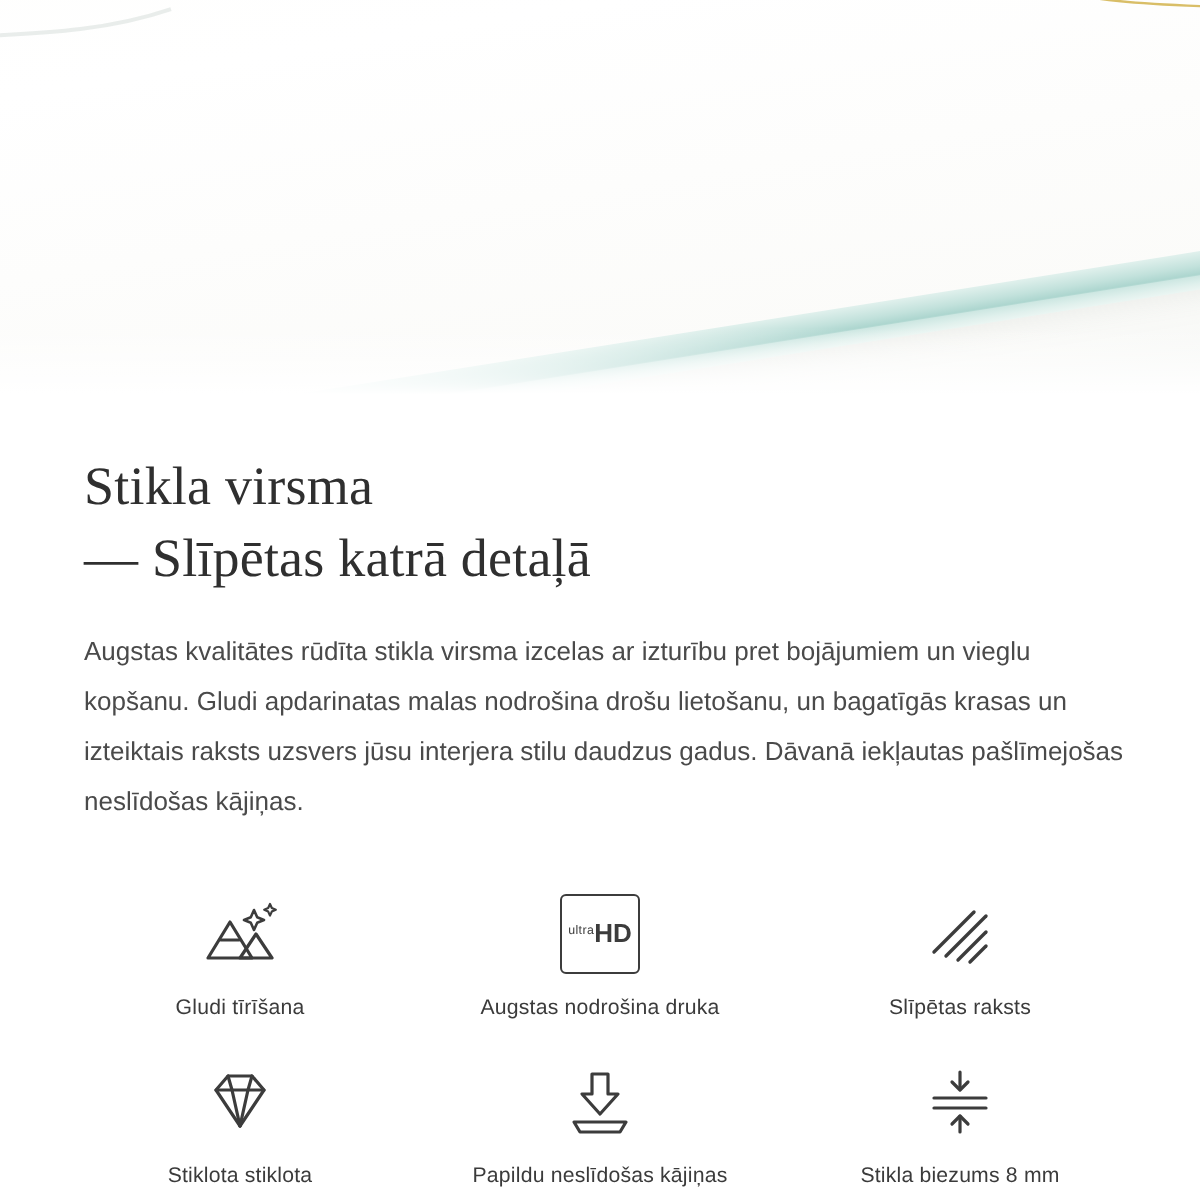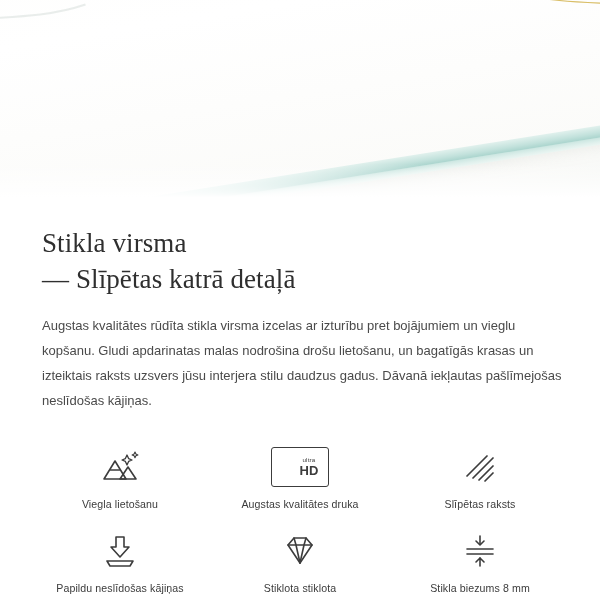--- a/index.html
+++ b/index.html
@@ -136,25 +136,23 @@
     text-align: center;
     letter-spacing: 0.1px;
   }
   
   .hd-badge {
     width: 38px;
     height: 38px;
     border: 1.6px solid #3c3c3c;
     border-radius: 3px;
     display: flex;
-    flex-direction: column;
     align-items: center;
     justify-content: center;
     line-height: 1;
-    padding-left: 18px;
   }
   .hd-small {
     font-size: 6.2px;
     letter-spacing: 0.2px;
     color: #3c3c3c;
     margin-bottom: 1px;
   }
   .hd-big {
     font-size: 13px;
     font-weight: bold;
@@ -207,65 +205,65 @@
     <div class="feature">
       <div class="feature-icon">
         <svg width="44" height="40" viewBox="0 0 44 40" fill="none" stroke="#3c3c3c" stroke-width="1.6" stroke-linejoin="round" stroke-linecap="round">
           <path d="M6 32 L17 14 L28 32 Z"></path>
           <path d="M22 32 L30 20 L38 32 Z"></path>
           <path d="M12.5 23 L21.5 23"></path>
           <path d="M29 8 l1.6 3.6 L34 13 l-3.4 1.4 L29 18 l-1.6-3.6 L24 13 l3.4-1.4 Z" stroke-width="1.3"></path>
           <path d="M37 5 l0.9 2 2 0.9 -2 0.9 -0.9 2 -0.9-2 -2-0.9 2-0.9 Z" stroke-width="1.1"></path>
         </svg>
       </div>
-      <div class="feature-label">Viegla lietošanu</div>
+      <div class="feature-label">Gludi tīrīšana</div>
     </div>
 
     <div class="feature">
       <div class="feature-icon">
         <div class="hd-badge">
           <div class="hd-small">ultra</div>
           <div class="hd-big">HD</div>
         </div>
       </div>
-      <div class="feature-label">Augstas kvalitātes druka</div>
+      <div class="feature-label">Augstas nodrošina druka</div>
     </div>
 
     <div class="feature">
       <div class="feature-icon">
         <svg width="42" height="38" viewBox="0 0 42 38" fill="none" stroke="#3c3c3c" stroke-width="1.7" stroke-linecap="round">
           <path d="M8 28 L28 8"></path>
           <path d="M14 30 L34 10"></path>
           <path d="M20 32 L34 18"></path>
           <path d="M26 33 L34 25"></path>
         </svg>
       </div>
       <div class="feature-label">Slīpētas raksts</div>
     </div>
 
     <div class="feature">
       <div class="feature-icon">
-        <svg width="44" height="40" viewBox="0 0 44 40" fill="none" stroke="#3c3c3c" stroke-width="1.6" stroke-linejoin="round" stroke-linecap="round">
-          <path d="M18 6 L26 6 L26 16 L31 16 L22 26 L13 16 L18 16 Z"></path>
-          <path d="M9 30 L35 30 L32 35 L12 35 Z"></path>
-        </svg>
-      </div>
-      <div class="feature-label">Papildu neslīdošas kājiņas</div>
-    </div>
-
-    <div class="feature">
-      <div class="feature-icon">
         <svg width="44" height="38" viewBox="0 0 44 38" fill="none" stroke="#3c3c3c" stroke-width="1.6" stroke-linejoin="round" stroke-linecap="round">
           <path d="M10 13 L16 6 L28 6 L34 13 L22 31 Z"></path>
           <path d="M10 13 L34 13"></path>
           <path d="M16 6 L18 13 L22 31"></path>
           <path d="M28 6 L26 13 L22 31"></path>
         </svg>
       </div>
       <div class="feature-label">Stiklota stiklota</div>
+    </div>
+
+    <div class="feature">
+      <div class="feature-icon">
+        <svg width="44" height="40" viewBox="0 0 44 40" fill="none" stroke="#3c3c3c" stroke-width="1.6" stroke-linejoin="round" stroke-linecap="round">
+          <path d="M18 6 L26 6 L26 16 L31 16 L22 26 L13 16 L18 16 Z"></path>
+          <path d="M9 30 L35 30 L32 35 L12 35 Z"></path>
+        </svg>
+      </div>
+      <div class="feature-label">Papildu neslīdošas kājiņas</div>
     </div>
 
     <div class="feature">
       <div class="feature-icon">
         <svg width="44" height="40" viewBox="0 0 44 40" fill="none" stroke="#3c3c3c" stroke-width="1.6" stroke-linejoin="round" stroke-linecap="round">
           <path d="M22 5 L22 13"></path>
           <path d="M18 10 L22 14 L26 10"></path>
           <path d="M9 18 L35 18"></path>
           <path d="M9 23 L35 23"></path>
           <path d="M22 35 L22 27"></path>

